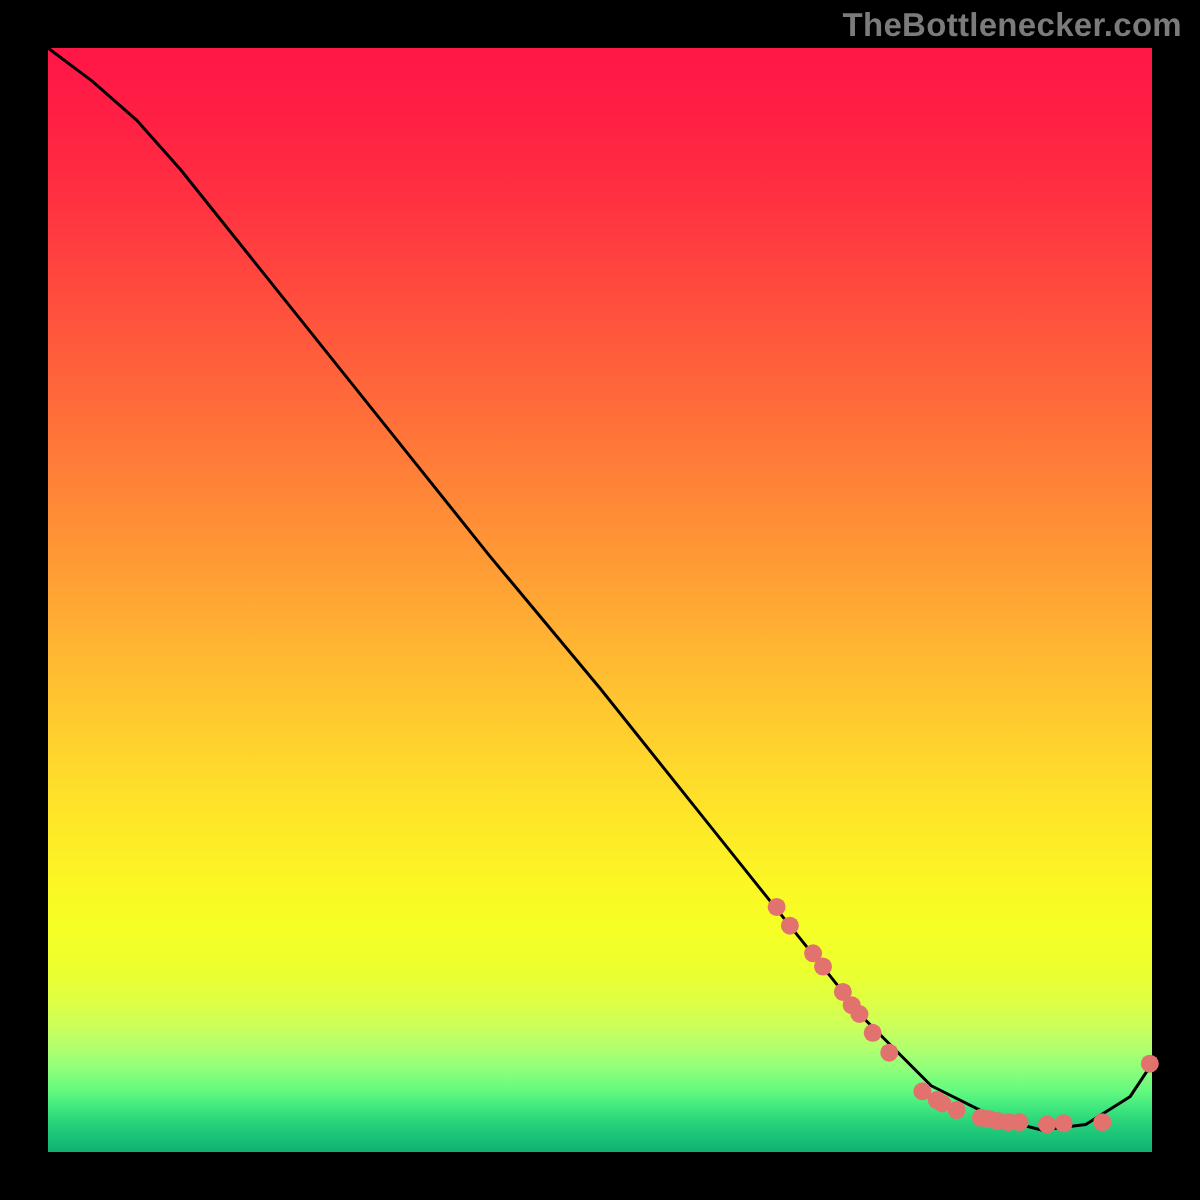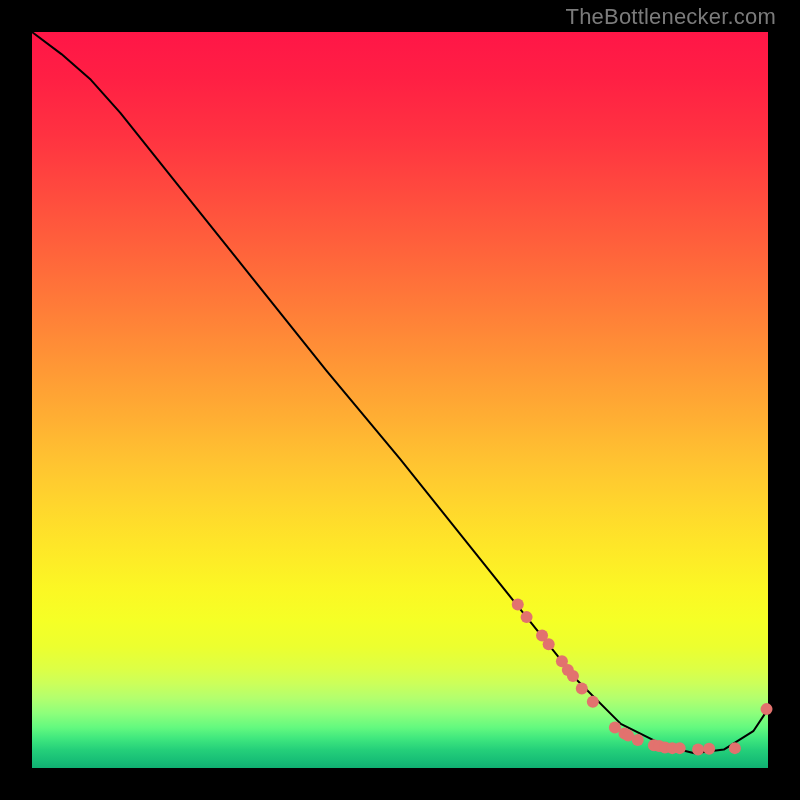--- a/index.html
+++ b/index.html
@@ -11,24 +11,24 @@
     overflow: hidden;
   }
   .stage {
     position: relative;
     width: 800px;
     height: 800px;
   }
   .watermark {
     position: absolute;
     top: 4px;
-    right: 24px;
+    right: 12px;
     font-family: Arial, Helvetica, sans-serif;
     font-size: 22px;
-    font-weight: 400;
+    font-weight: 700;
     color: #7b7b7b;
     letter-spacing: 0.2px;
     user-select: none;
   }
   svg {
     display: block;
   }
 </style>
 </head>
 <body>

